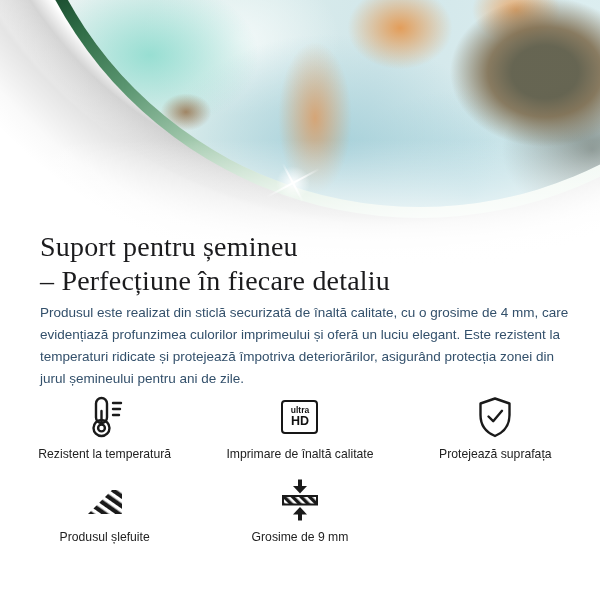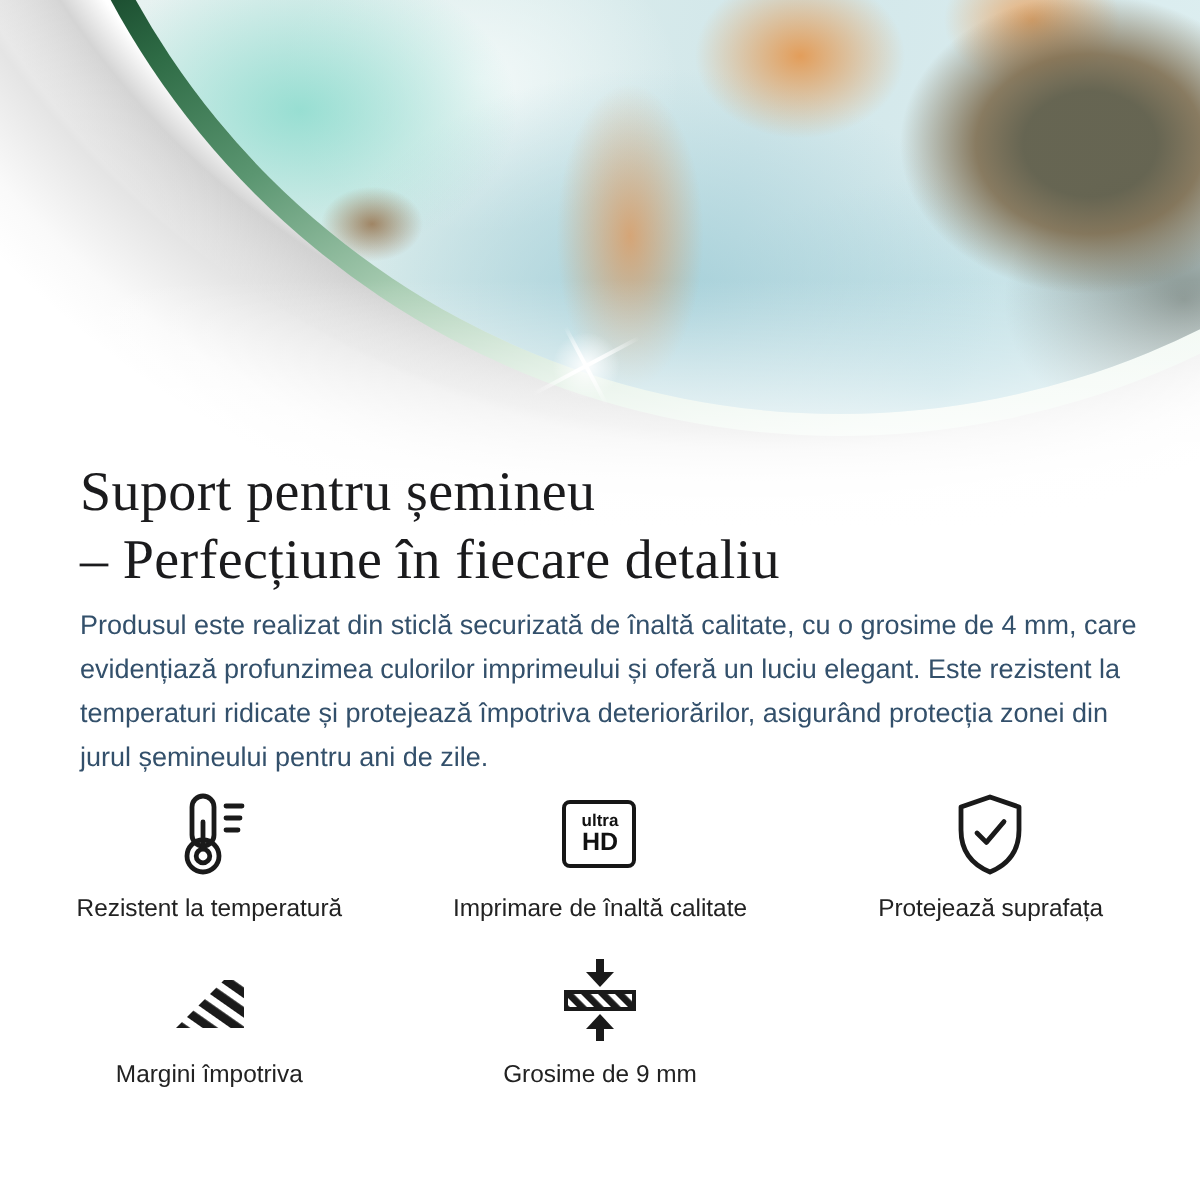--- a/index.html
+++ b/index.html
@@ -127,21 +127,21 @@
         <div class="feature-label">Protejează suprafața</div>
       </div>
 
 
       <div class="feature">
         <div class="icon-box">
           <svg width="40" height="34" viewBox="0 0 40 34" fill="none">
             <polygon points="3,31 37,31 37,7 27,7" fill="url(#hatch)"></polygon>
           </svg>
         </div>
-        <div class="feature-label">Margini împotriva</div>
+        <div class="feature-label">Produsul șlefuite</div>
       </div>
 
       <div class="feature">
         <div class="icon-box">
           <svg width="40" height="44" viewBox="0 0 40 44" fill="none">
             <rect x="3" y="18" width="34" height="8.5" fill="url(#hatch2)" stroke="#1a1a1a" stroke-width="2"></rect>
             <line x1="20" y1="1.5" x2="20" y2="8" stroke="#1a1a1a" stroke-width="4"></line>
             <polygon points="13,8 27,8 20,15.5" fill="#1a1a1a"></polygon>
             <line x1="20" y1="42.5" x2="20" y2="36" stroke="#1a1a1a" stroke-width="4"></line>
             <polygon points="13,36.5 27,36.5 20,29" fill="#1a1a1a"></polygon>

